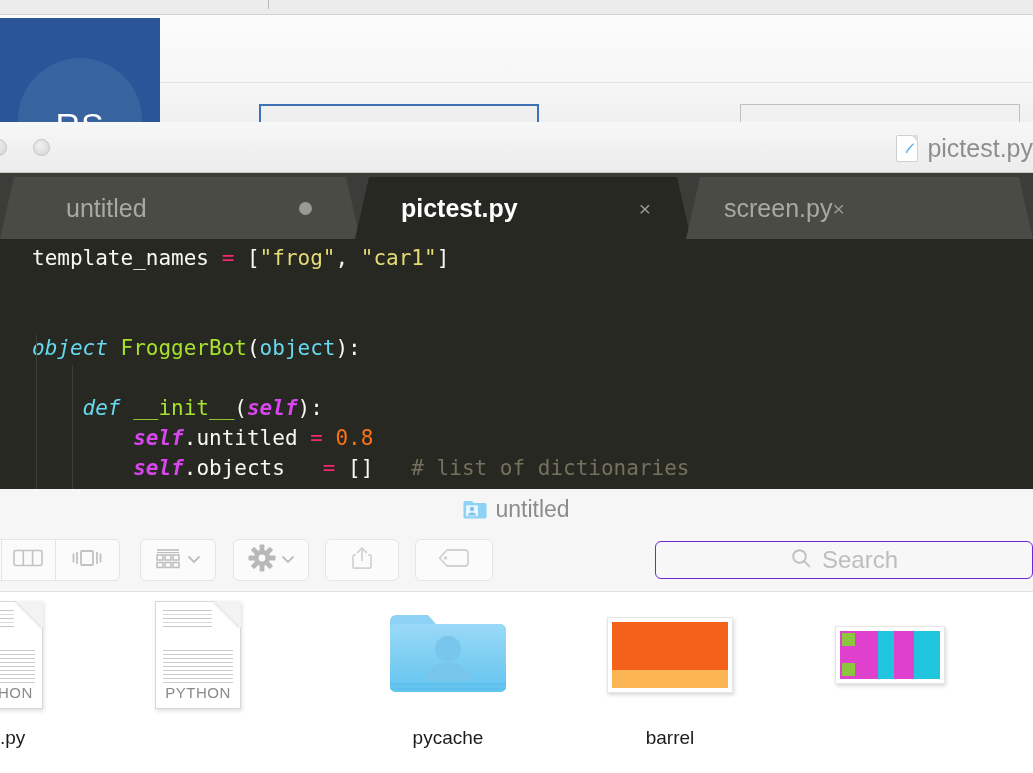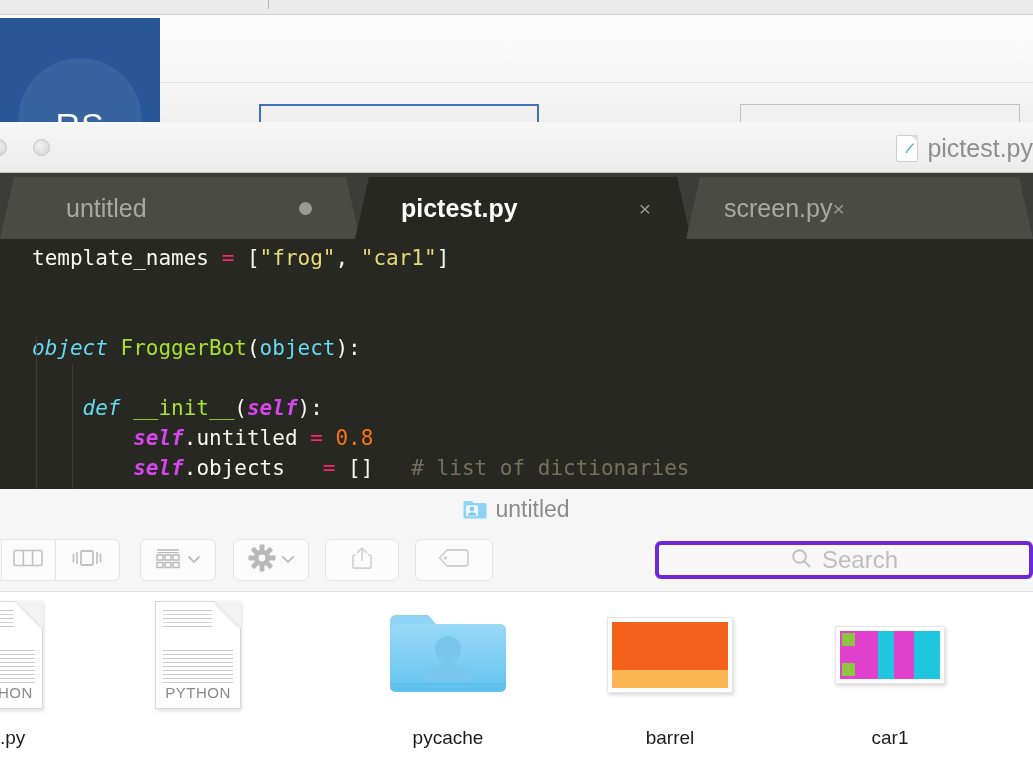--- a/index.html
+++ b/index.html
@@ -305,21 +305,21 @@
     display: flex;
     align-items: center;
     justify-content: center;
     box-sizing: border-box;
   }
   .tb-sep { width: 1px; height: 42px; background: #e4e4e4; }
   .search-field {
     position: absolute;
     left: 655px; top: 12px;
     width: 378px; height: 38px;
-    border: 4px solid #6d28d9;
+    border: 1px solid #6d28d9;
     border-radius: 6px;
     background: #f7f7f7;
     box-sizing: border-box;
     display: flex;
     align-items: center;
     justify-content: center;
     gap: 10px;
   }
   .search-placeholder {
     font-size: 24px;
@@ -691,18 +691,17 @@
             <div class="img-thumb" style="width: 100px; height: 48px;">
               <div style="position: relative; width: 100px; height: 48px; background: rgb(224, 64, 206); overflow: hidden;">
                 <div style="position: absolute; top: 0px; height: 100%; left: 38px; width: 16px; background: rgb(31, 198, 221);"></div>
                 <div style="position: absolute; top: 0px; height: 100%; left: 74px; width: 26px; background: rgb(31, 198, 221);"></div>
                 <div style="position: absolute; right: 0px; top: 0px; width: 22px; height: 100%; background: rgb(31, 198, 221);"></div>
                 <div style="position: absolute; left: 2px; top: 2px; width: 13px; height: 13px; background: rgb(140, 198, 63);"></div>
                 <div style="position: absolute; left: 2px; top: 32px; width: 13px; height: 13px; background: rgb(140, 198, 63);"></div>
               </div>
             </div>
           </div>
-          <div class="file-label">car1</div>
         </div>
       </div>
   </div>
 
 </div>
 
 </body></html>

